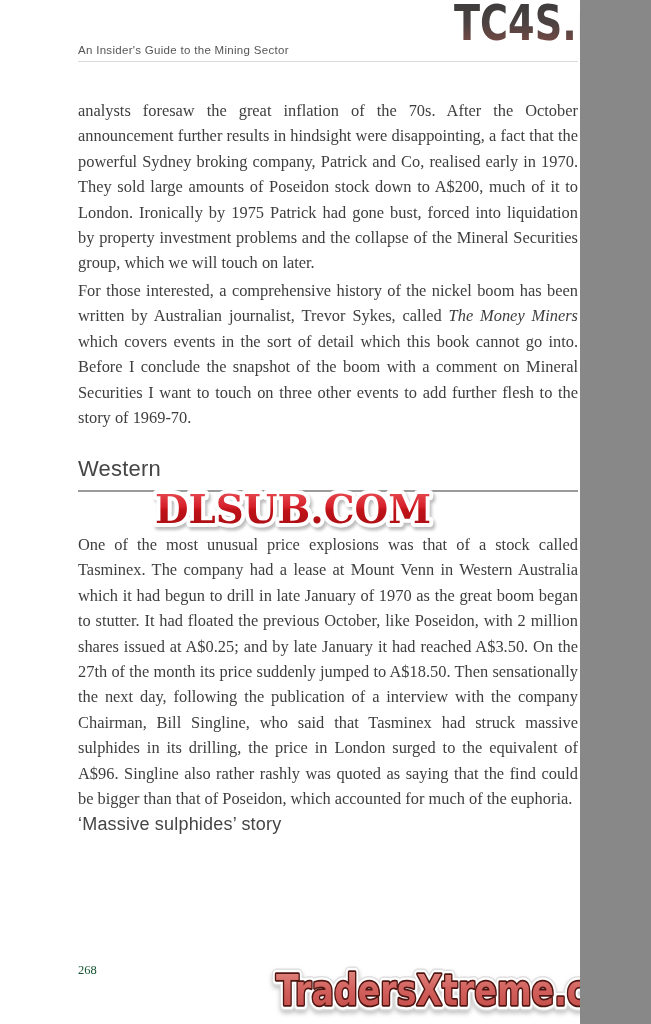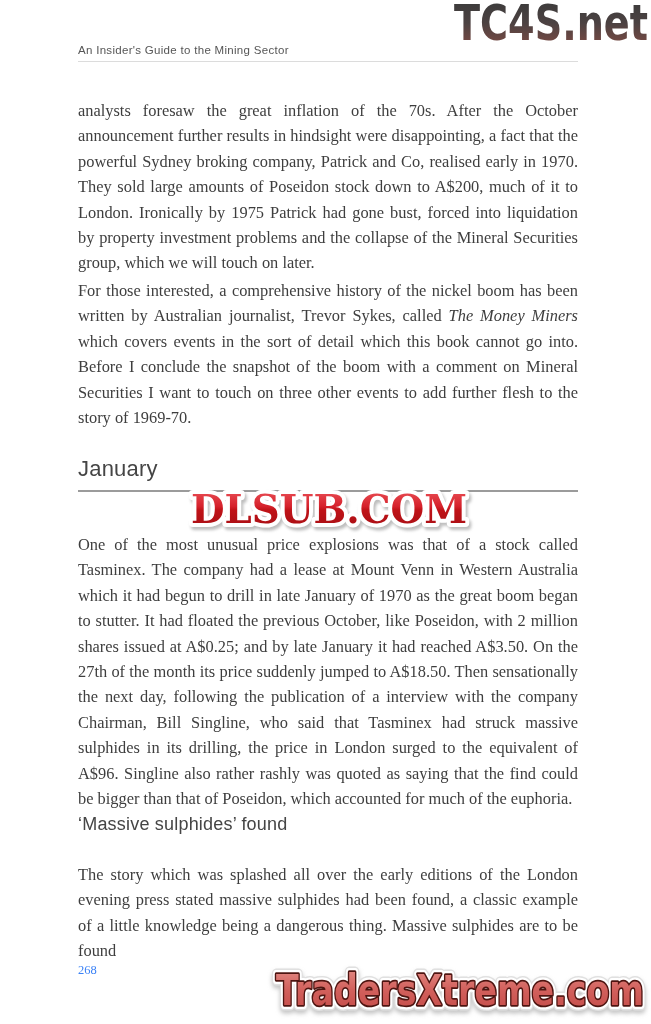--- a/index.html
+++ b/index.html
@@ -1,19 +1,19 @@
 <!DOCTYPE html>
 <html><head>
 <meta charset="utf-8">
 <style>
   html,body{margin:0;padding:0;}
   body{background:#888;}
   .page{
     position:relative;
-    width:651px;height:1024px;
+    width:580px;height:1024px;
     background:#ffffff;
     overflow:hidden;
     font-family:"Liberation Serif", serif;
   }
   .running-header{
     position:absolute;left:78px;top:44px;width:500px;
     font-family:"Liberation Sans", sans-serif;
     font-size:11.5px;color:#565656;letter-spacing:0.3px;
   }
   .header-rule{
@@ -49,21 +49,21 @@
     font-family:"Liberation Sans", sans-serif;
     font-size:18px;font-weight:400;color:#454545;
     letter-spacing:0.2px;
   }
   .watermark-mid{
     position:absolute;top:482px;left:50%;margin-left:-147px;
     filter:drop-shadow(2px 3px 1.5px rgba(110,110,110,0.45));
   }
   .page-number{
     position:absolute;left:78px;top:963px;
-    font-size:12.5px;color:#3b82f6;
+    font-size:12.5px;color:#14532d;
   }
   .logo-bottom{
     position:absolute;left:268px;top:964px;
     filter:drop-shadow(0px 3px 2px rgba(140,140,140,0.5));
   }
   i{font-style:italic;}
 </style>
 </head>
 <body>
 
@@ -82,32 +82,29 @@
     </defs>
     <text x="197" y="40" text-anchor="end" font-family="DejaVu Sans, sans-serif" font-size="50" font-weight="bold" textLength="194" lengthAdjust="spacingAndGlyphs" fill="url(#gradTc4s)">TC4S.net</text>
   </svg>
 
   <p class="body-para p1">
     <span>analysts foresaw the great inflation of the 70s. After the October announcement further results in hindsight were disappointing, a fact that the powerful Sydney broking company, Patrick and Co, realised early in 1970. They sold large amounts of Poseidon stock down to A$200, much of it to London. Ironically by 1975 Patrick had gone bust, forced into liquidation by property investment problems and the collapse of the Mineral Securities group, which we will touch on later.</span>
   </p>
 
   <p class="body-para p2"><span>For those interested, a comprehensive history of the nickel boom has been written by Australian journalist, Trevor Sykes, called </span><i>The Money Miners</i><span> which covers events in the sort of detail which this book cannot go into. Before I conclude the snapshot of the boom with a comment on Mineral Securities I want to touch on three other events to add further flesh to the story of 1969-70.</span></p>
 
-  <h1 class="section-heading">January</h1>
+  <h1 class="section-heading">Western</h1>
   <div class="heading-rule"></div>
 
   <p class="body-para p3">
     <span>One of the most unusual price explosions was that of a stock called Tasminex. The company had a lease at Mount Venn in Western Australia which it had begun to drill in late January of 1970 as the great boom began to stutter. It had floated the previous October, like Poseidon, with 2 million shares issued at A$0.25; and by late January it had reached A$3.50. On the 27th of the month its price suddenly jumped to A$18.50. Then sensationally the next day, following the publication of a interview with the company Chairman, Bill Singline, who said that Tasminex had struck massive sulphides in its drilling, the price in London surged to the equivalent of A$96. Singline also rather rashly was quoted as saying that the find could be bigger than that of Poseidon, which accounted for much of the euphoria.</span>
   </p>
 
-  <h2 class="sub-heading">‘Massive sulphides’ found</h2>
+  <h2 class="sub-heading">‘Massive sulphides’ story</h2>
 
-  <p class="body-para p4">
-    <span>The story which was splashed all over the early editions of the London evening press stated massive sulphides had been found, a classic example of a little knowledge being a dangerous thing. Massive sulphides are to be found</span>
-  </p>
 
   <svg class="watermark-mid" width="300" height="56">
     <defs>
       <linearGradient id="gradDlsub" x1="0" y1="0" x2="0" y2="1">
         <stop offset="0.00" stop-color="#ee5a60"></stop>
         <stop offset="0.45" stop-color="#d5202a"></stop>
         <stop offset="0.52" stop-color="#c01318"></stop>
         <stop offset="1.00" stop-color="#a30d13"></stop>
       </linearGradient>
     </defs>

